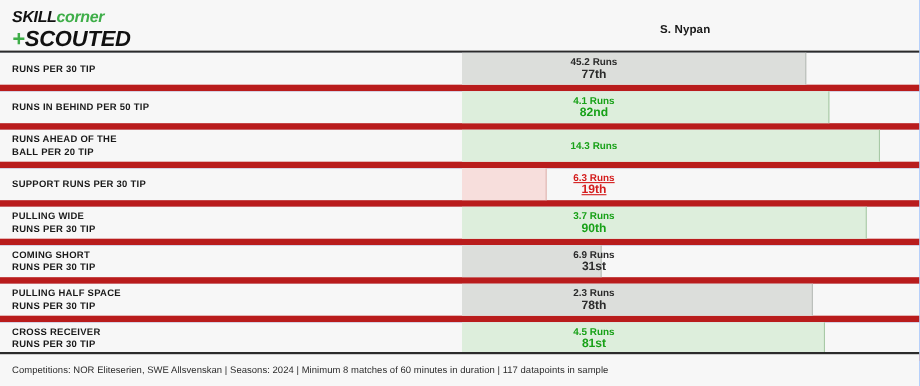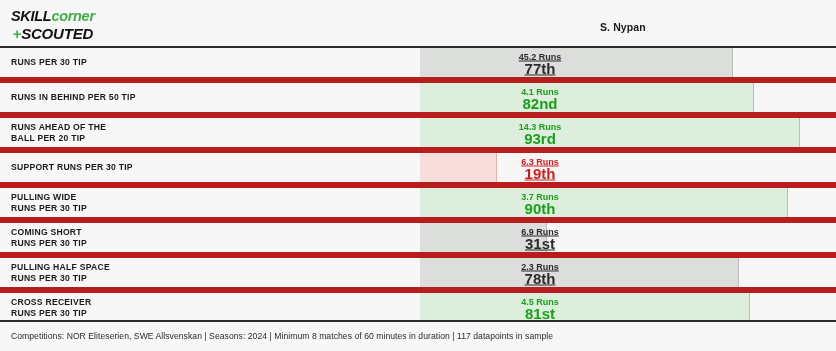--- a/index.html
+++ b/index.html
@@ -35,27 +35,26 @@
   .logo-line1 {
     font-size: 14.5px;
     font-weight: 800;
     letter-spacing: -0.3px;
     font-style: italic;
     white-space: nowrap;
   }
   .logo-skill { color: #111111; }
   .logo-corner { color: #3fae49; }
   .logo-line2 {
-    font-size: 15px;
+    font-size: 20px;
     font-weight: 800;
     font-style: italic;
     letter-spacing: -0.2px;
     margin-top: 2px;
     white-space: nowrap;
-    text-align: center;
   }
   .logo-plus { color: #3fae49; }
   .logo-scouted { color: #111111; }
 
   .player-name {
     position: absolute;
     left: 600px;
     top: 21px;
     font-size: 10.5px;
     font-weight: 700;
@@ -130,25 +129,25 @@
     transform: translateY(-50%);
     text-align: center;
     line-height: 11.5px;
     z-index: 4;
   }
   .value-main {
     font-size: 9px;
     font-weight: 700;
   }
   .value-rank {
-    font-size: 15px;
+    font-size: 11px;
     font-weight: 700;
   }
   .v-neutral .value-main,
-  .v-neutral .value-rank { color: #2b2b2b; text-decoration: underline; }
+  .v-neutral .value-rank { color: #2b2b2b; }
   .v-good .value-main,
   .v-good .value-rank { color: #18a118; }
   .v-bad .value-main,
   .v-bad .value-rank { color: #d41d1d; text-decoration: underline; }
 
   
   .footer {
     position: absolute;
     left: 0;
     right: 0;
@@ -204,21 +203,20 @@
         </div>
       </div>
       <div class="row">
         <div class="row-label">RUNS AHEAD OF THE
 BALL PER 20 TIP</div>
         <div class="track">
           <div class="bar good" style="width: 380px;"></div>
         </div>
         <div class="value-block v-good">
           <div class="value-main">14.3 Runs</div>
-          <div class="value-rank">93rd</div>
         </div>
       </div>
       <div class="row">
         <div class="row-label">SUPPORT RUNS PER 30 TIP</div>
         <div class="track">
           <div class="bar bad" style="width: 77px;"></div>
         </div>
         <div class="value-block v-bad">
           <div class="value-main">6.3 Runs</div>
           <div class="value-rank">19th</div>

